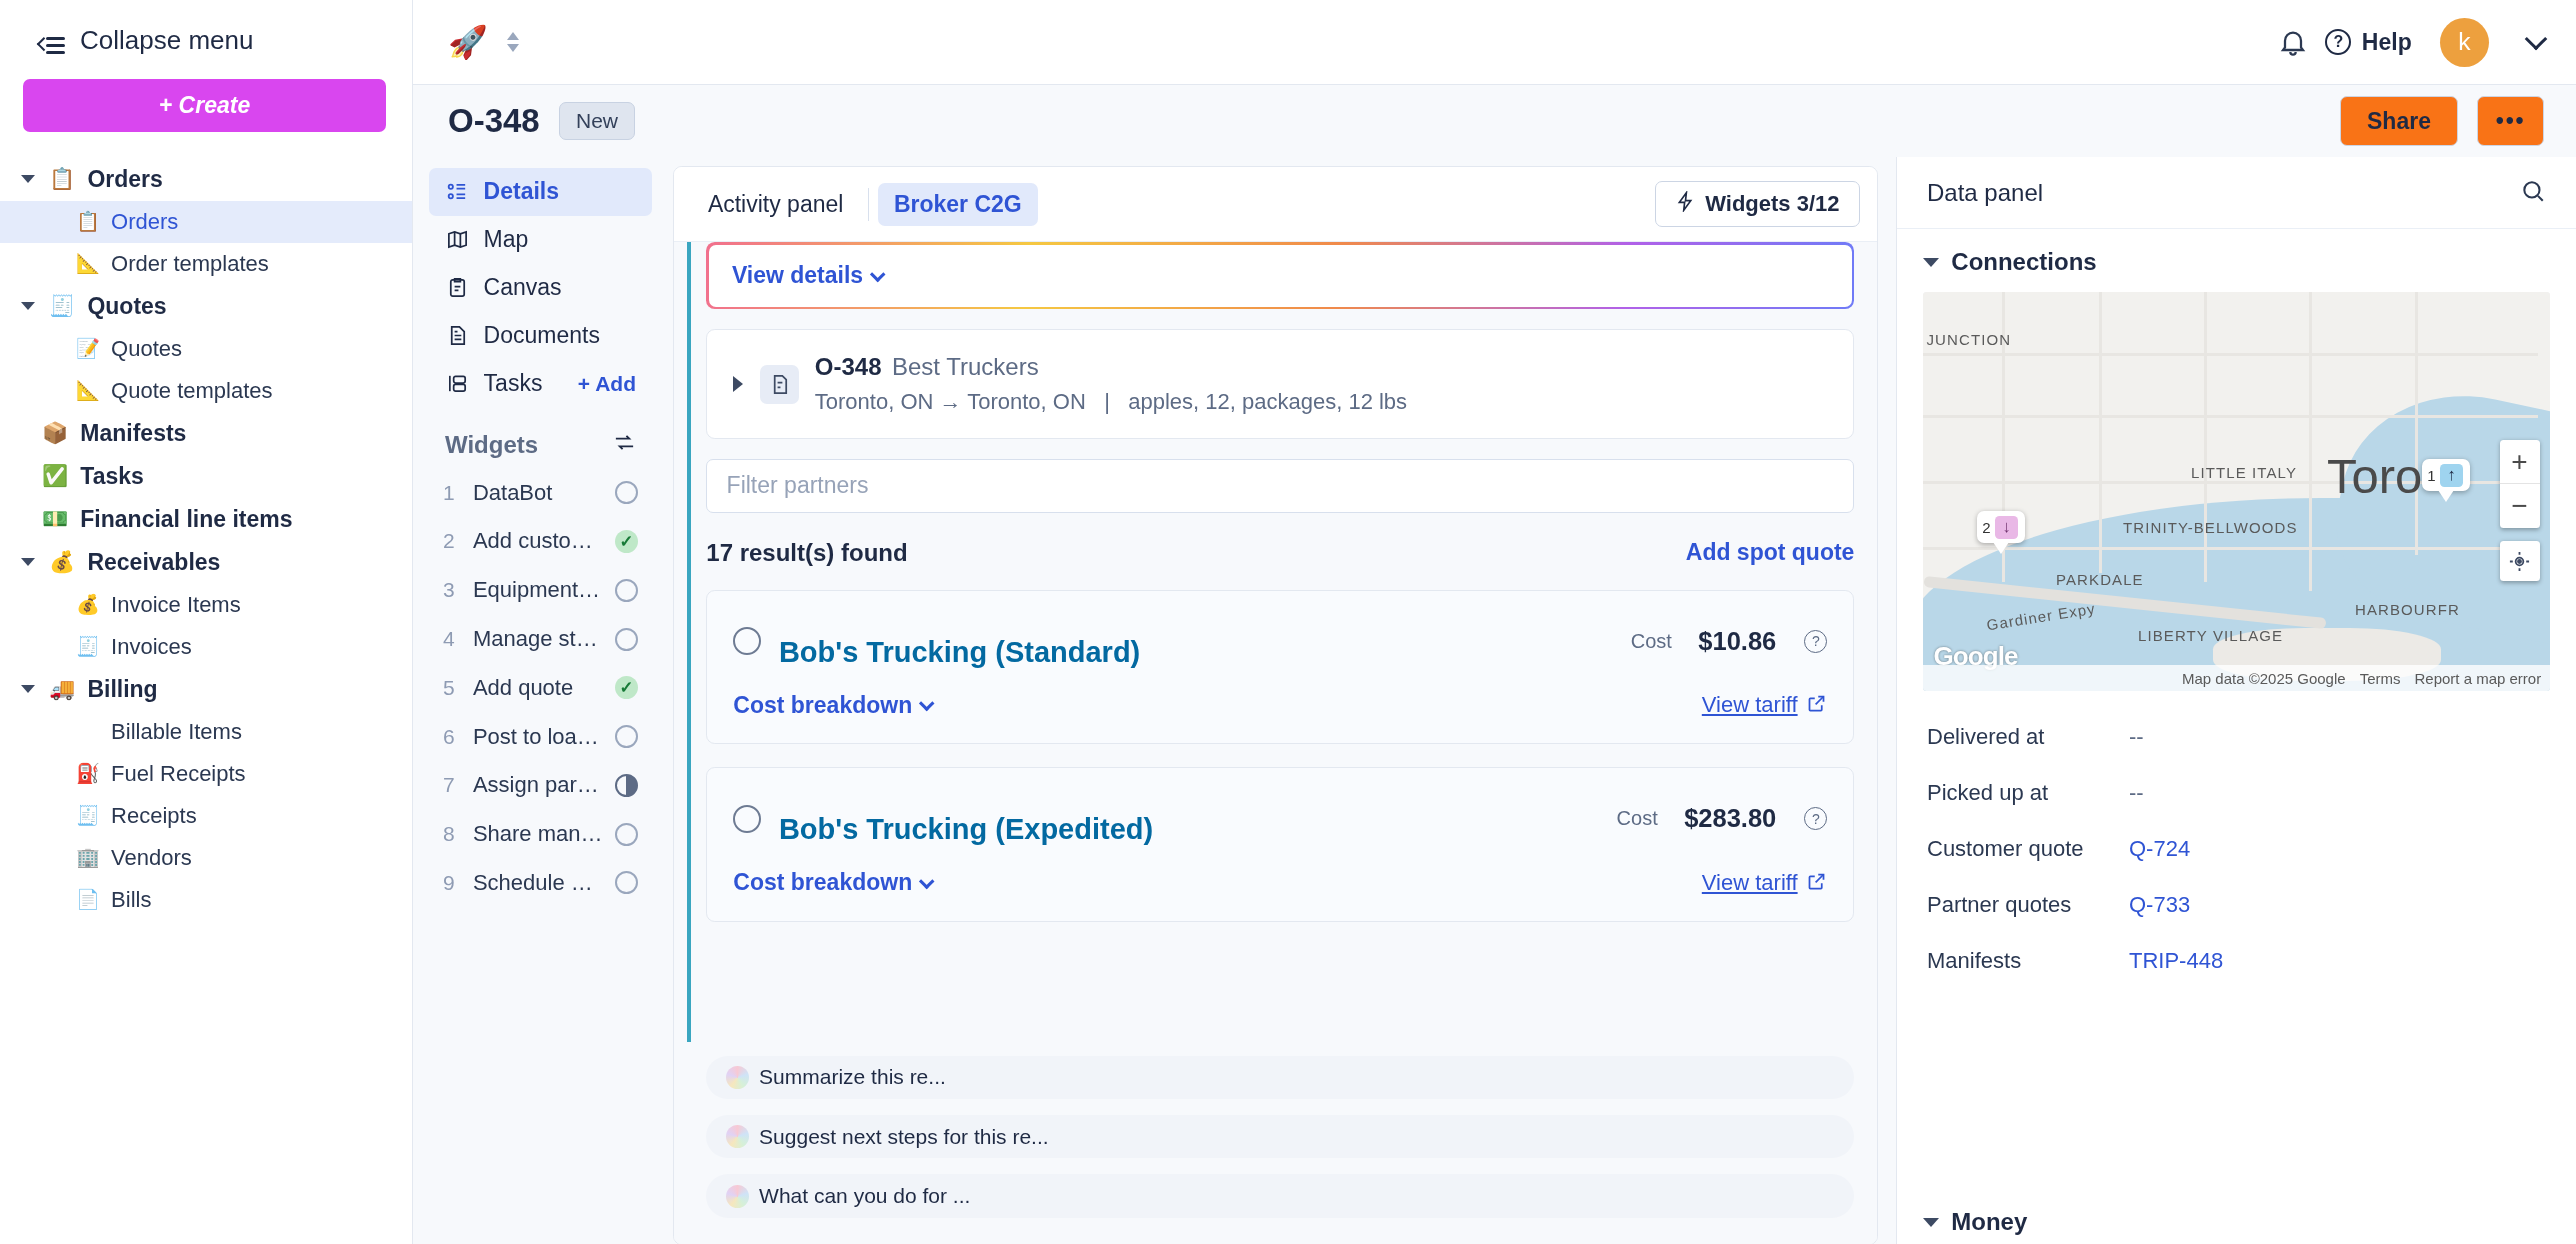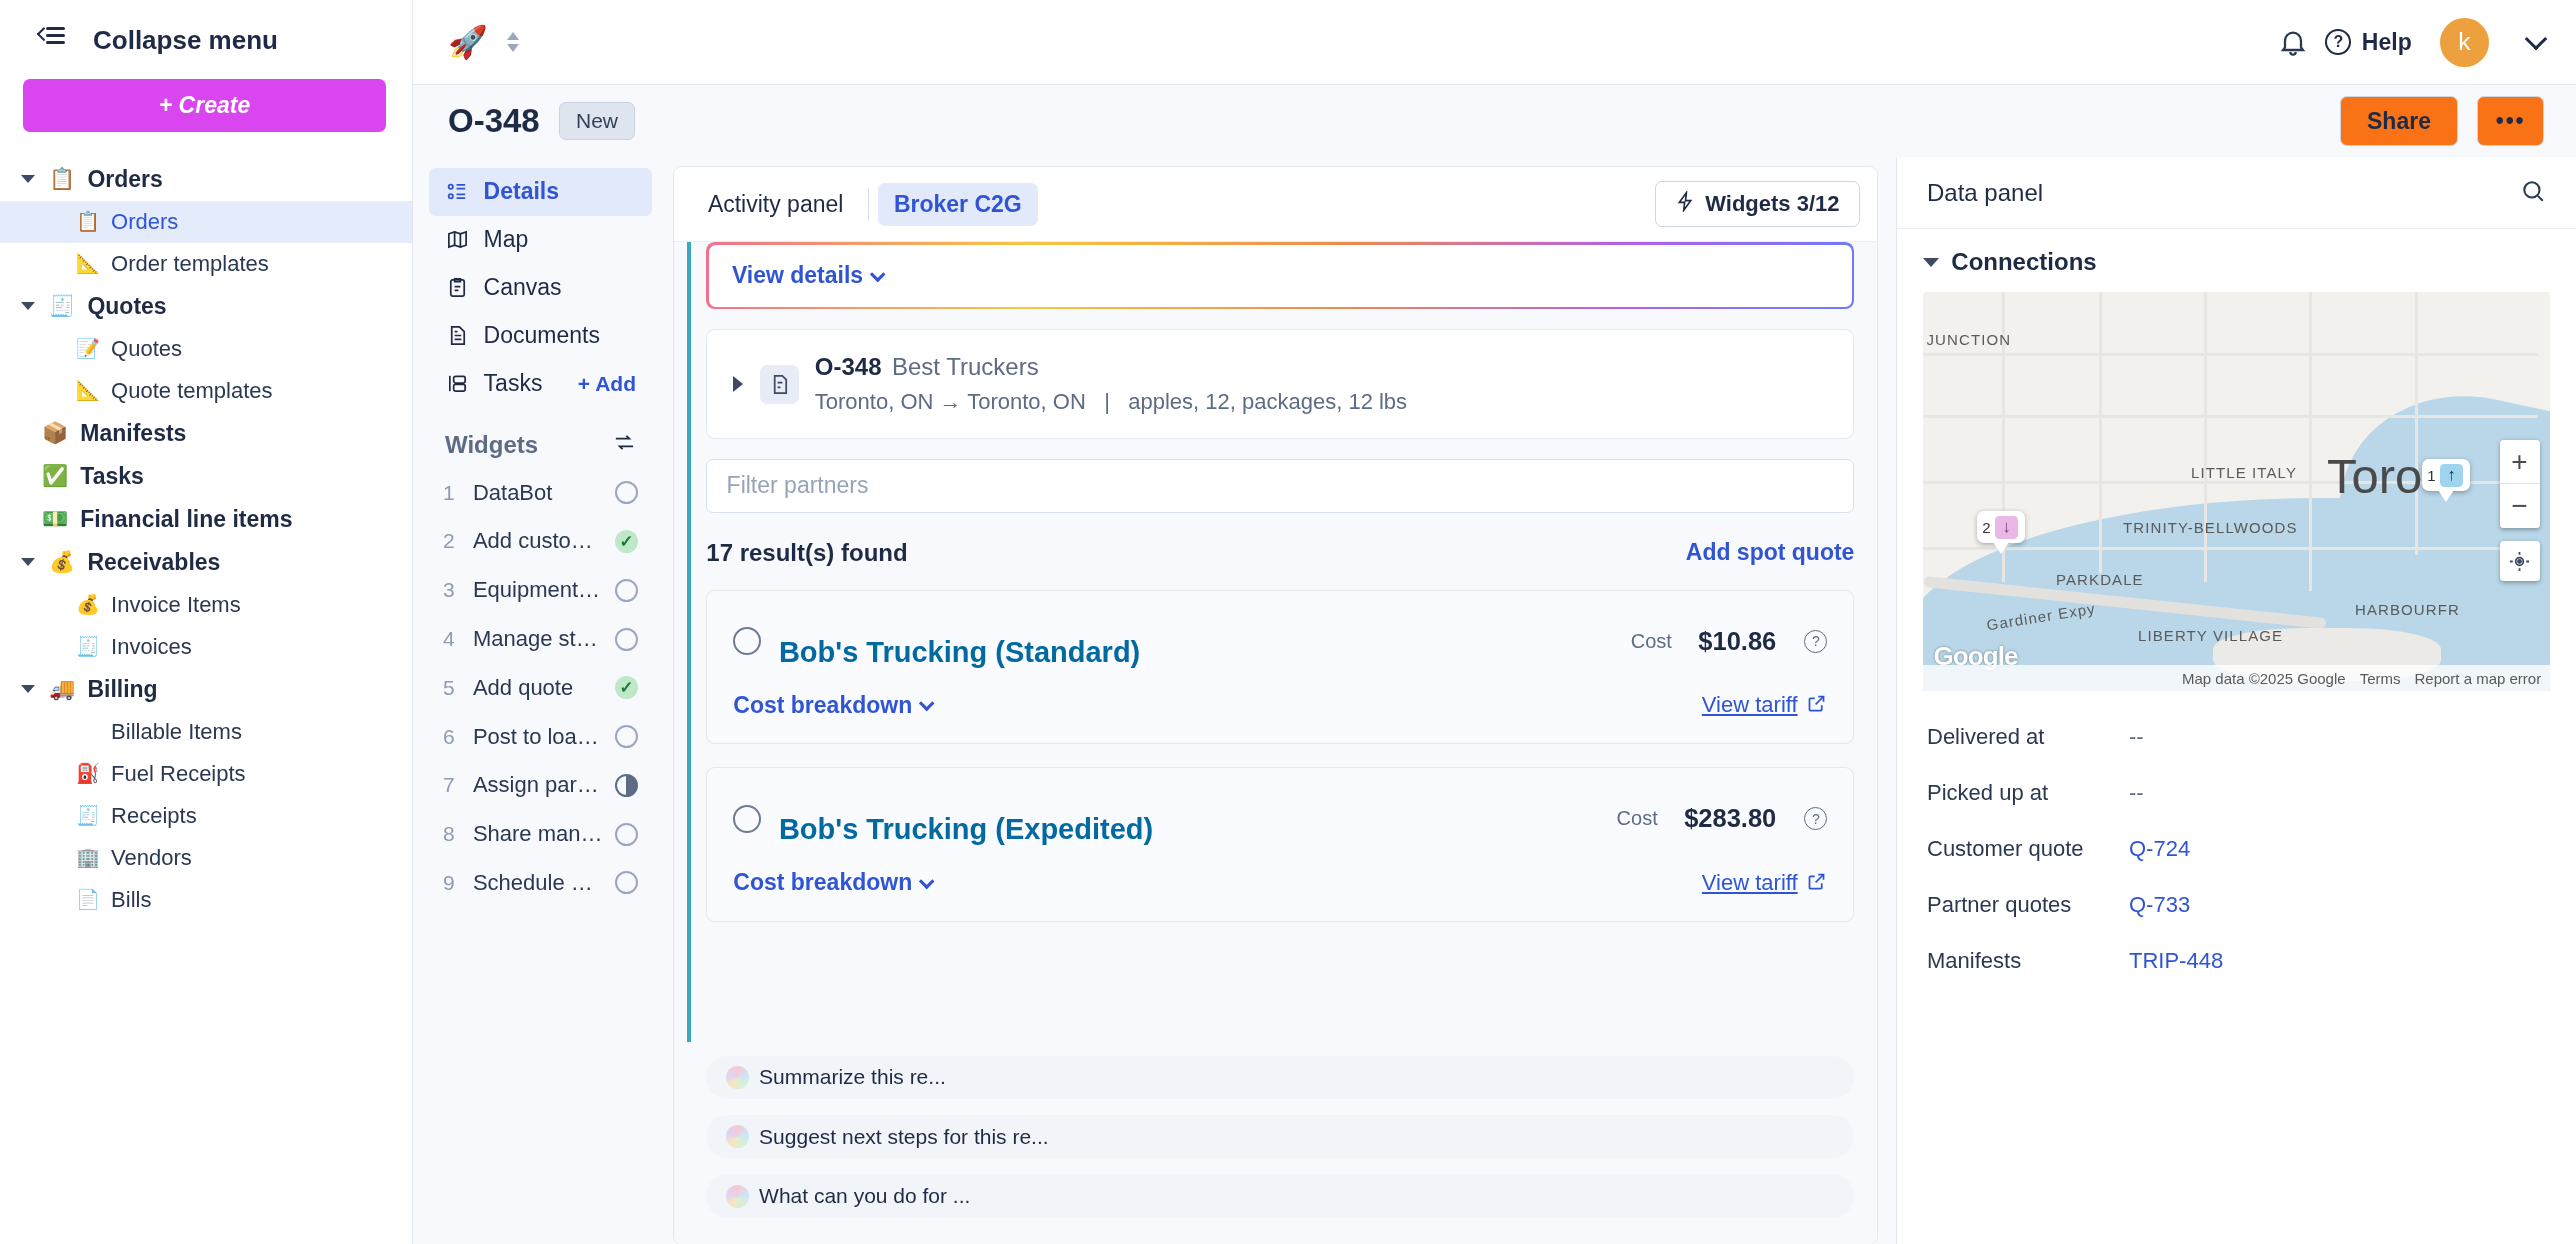--- a/index.html
+++ b/index.html
@@ -16,23 +16,23 @@
   
   .sidebar {
     width: 413px; height: 100%;
     background: #ffffff;
     border-right: 0.9px solid #e3e8f0;
     display: flex; flex-direction: column;
     padding: 0 0 0 0;
     flex: 0 0 413px;
   }
   .collapse-row {
-    display: flex; align-items: flex-start; gap: 28px;
+    display: flex; align-items: flex-end; gap: 15px;
     padding: 24.6px 0 0 39px;
-    font-size: 26px; font-weight: bold; color: #1f2a44;
+    font-size: 26px; font-weight: normal; color: #1f2a44;
     cursor: pointer;
   }
   .collapse-icon { width: 26px; height: 21px; position: relative; flex: 0 0 26px; }
   .collapse-icon i {
     position: absolute; left: 7px; height: 2.6px; background: #1f2a44; border-radius: 1.8px;
   }
   .collapse-icon i:nth-child(1) { top: 2.6px; width: 19.3px; }
   .collapse-icon i:nth-child(2) { top: 9.7px; width: 19.3px; }
   .collapse-icon i:nth-child(3) { top: 16.7px; width: 19.3px; }
   .collapse-icon .arr {
@@ -806,18 +806,22 @@
           <div class="dp-row">
             <span class="k">Partner quotes</span>
             <span class="v link">Q-733</span>
           </div>
           <div class="dp-row">
             <span class="k">Manifests</span>
             <span class="v link">TRIP-448</span>
           </div>
         </div>
 
+        <div class="sec-head money-head">
+          <span class="sec-caret"></span>
+          <span>Money</span>
+        </div>
       </aside>
 
     </div>
   </div>
 </div>
 
 
 </body></html>

